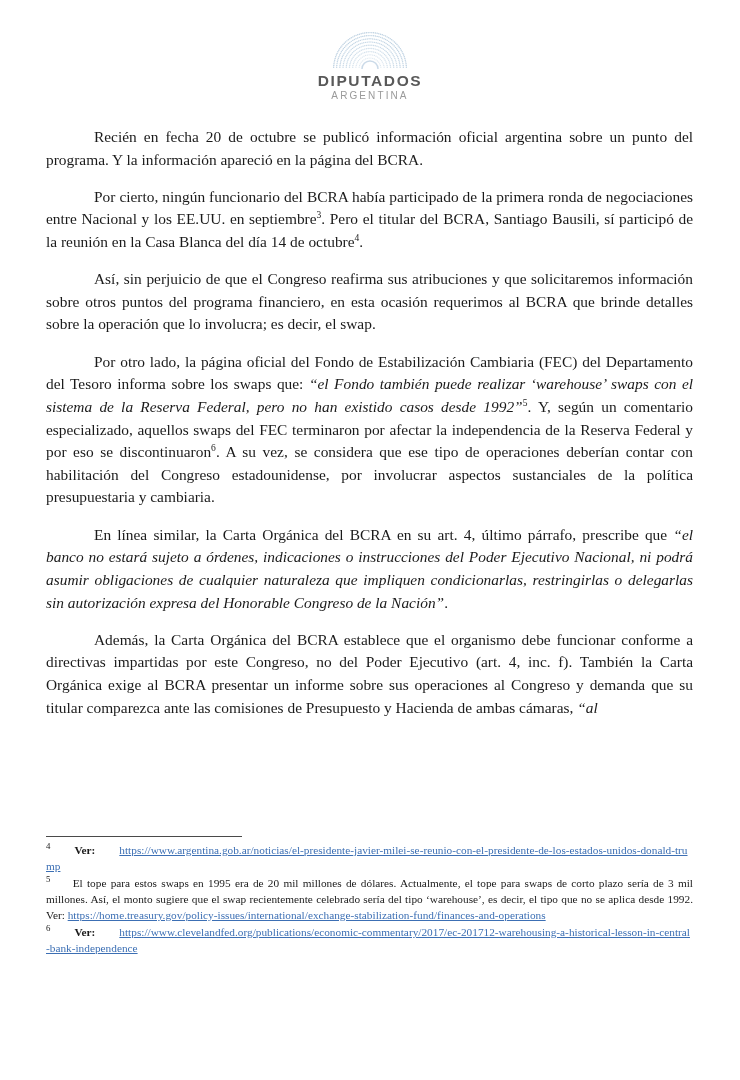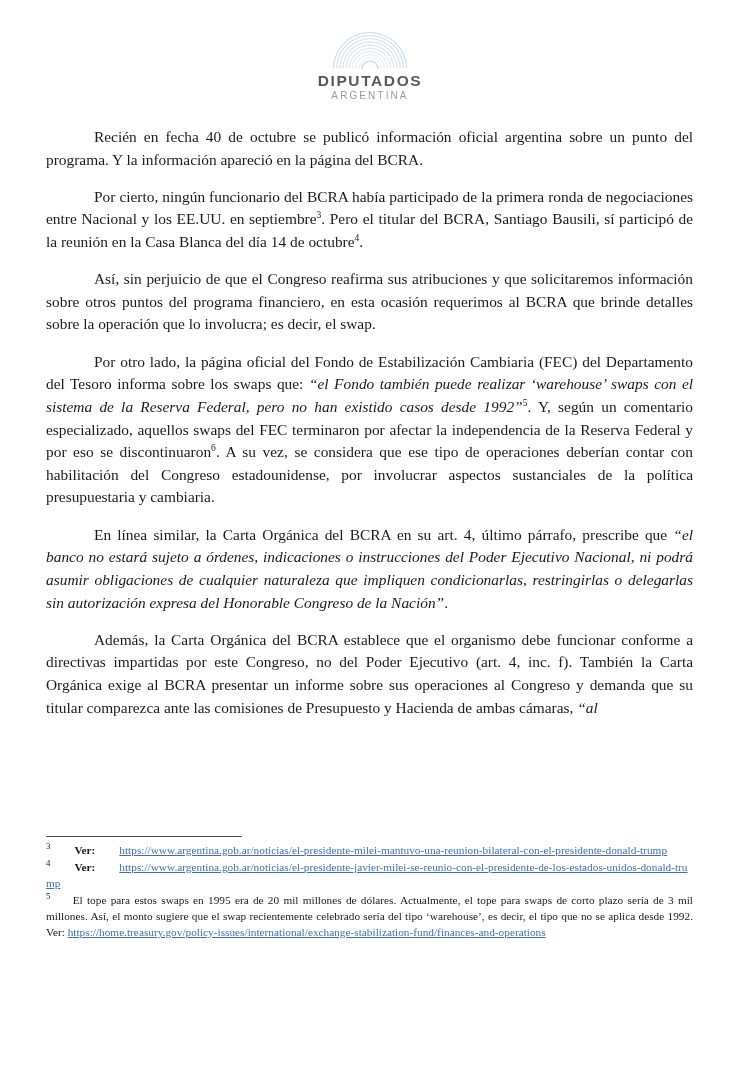--- a/index.html
+++ b/index.html
@@ -495,29 +495,29 @@
       </g>
   </svg>
   <div class="logo-wordmark">
     <span class="logo-title">DIPUTADOS</span>
     <span class="logo-sub">ARGENTINA</span>
   </div>
 </header>
 
 <main class="doc-body">
   <div id="paragraphs-container">
-      <p class="para indent"><span class="">Recién en fecha 40 de octubre se publicó información oficial argentina sobre un punto del programa. Y la información apareció en la página del BCRA.</span></p>
+      <p class="para indent"><span class="">Recién en fecha 20 de octubre se publicó información oficial argentina sobre un punto del programa. Y la información apareció en la página del BCRA.</span></p>
       <p class="para indent"><span class="">Por cierto, ningún funcionario del BCRA había participado de la primera ronda de negociaciones entre Nacional y los EE.UU. en septiembre</span><sup class="fn">3</sup><span class="">. Pero el titular del BCRA, Santiago Bausili, sí participó de la reunión en la Casa Blanca del día 14 de octubre</span><sup class="fn">4</sup><span class="">.</span></p>
       <p class="para indent"><span class="">Así, sin perjuicio de que el Congreso reafirma sus atribuciones y que solicitaremos información sobre otros puntos del programa financiero, en esta ocasión requerimos al BCRA que brinde detalles sobre la operación que lo involucra; es decir, el swap.</span></p>
       <p class="para indent"><span class="">Por otro lado, la página oficial del Fondo de Estabilización Cambiaria (FEC) del Departamento del Tesoro informa sobre los swaps que: </span><em class="q">“el Fondo también puede realizar ‘warehouse’ swaps con el sistema de la Reserva Federal, pero no han existido casos desde 1992”</em><sup class="fn">5</sup><span class="">. Y, según un comentario especializado, aquellos swaps del FEC terminaron por afectar la independencia de la Reserva Federal y por eso se discontinuaron</span><sup class="fn">6</sup><span class="">. A su vez, se considera que ese tipo de operaciones deberían contar con habilitación del Congreso estadounidense, por involucrar aspectos sustanciales de la política presupuestaria y cambiaria.</span></p>
       <p class="para indent"><span class="">En línea similar, la Carta Orgánica del BCRA en su art. 4, último párrafo, prescribe que </span><em class="q">“el banco no estará sujeto a órdenes, indicaciones o instrucciones del Poder Ejecutivo Nacional, ni podrá asumir obligaciones de cualquier naturaleza que impliquen condicionarlas, restringirlas o delegarlas sin autorización expresa del Honorable Congreso de la Nación”</em><span class="">.</span></p>
       <p class="para indent"><span class="">Además, la Carta Orgánica del BCRA establece que el organismo debe funcionar conforme a directivas impartidas por este Congreso, no del Poder Ejecutivo (art. 4, inc. f). También la Carta Orgánica exige al BCRA presentar un informe sobre sus operaciones al Congreso y demanda que su titular comparezca ante las comisiones de Presupuesto y Hacienda de ambas cámaras, </span><em class="q">“al</em></p>
     </div>
 </main>
 
 <section class="footnotes">
   <div class="fn-rule"></div>
   <div id="footnotes-container">
-      <div class="fn-item"><span class="fn-num">3</span><span class="fn-ver">Ver:</span><span class="fn-link">https://www.argentina.gob.ar/noticias/el-presidente-milei-mantuvo-una-reunion-bilateral-con-el-presidente-donald-trump</span></div>
       <div class="fn-item"><span class="fn-num">4</span><span class="fn-ver">Ver:</span><span class="fn-link">https://www.argentina.gob.ar/noticias/el-presidente-javier-milei-se-reunio-con-el-presidente-de-los-estados-unidos-donald-trump</span></div>
       <div class="fn-item"><span class="fn-num">5</span> <span class="fn-text">El tope para estos swaps en 1995 era de 20 mil millones de dólares. Actualmente, el tope para swaps de corto plazo sería de 3 mil millones. Así, el monto sugiere que el swap recientemente celebrado sería del tipo ‘warehouse’, es decir, el tipo que no se aplica desde 1992. Ver: </span><span class="fn-link">https://home.treasury.gov/policy-issues/international/exchange-stabilization-fund/finances-and-operations</span></div>
+      <div class="fn-item"><span class="fn-num">6</span><span class="fn-ver">Ver:</span><span class="fn-link">https://www.clevelandfed.org/publications/economic-commentary/2017/ec-201712-warehousing-a-historical-lesson-in-central-bank-independence</span></div>
     </div>
 </section>
 
 </body></html>

